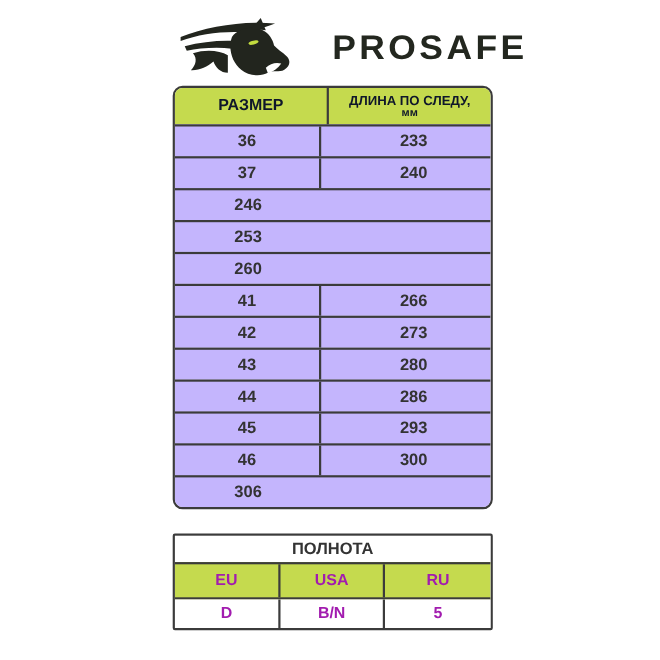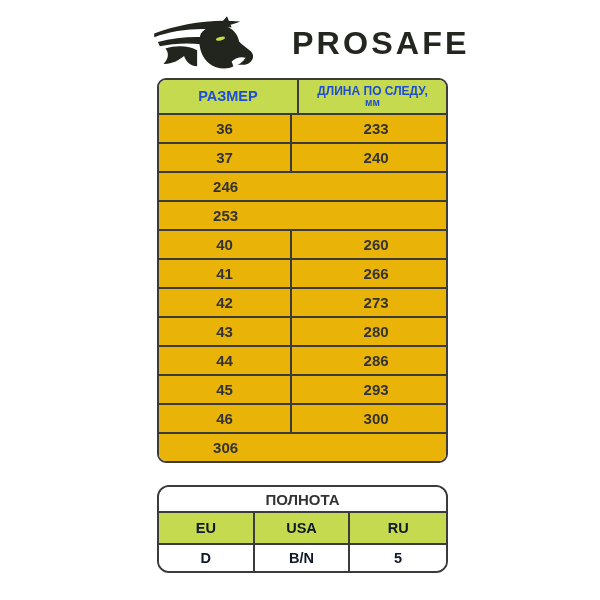--- a/index.html
+++ b/index.html
@@ -3,73 +3,73 @@
 <meta charset="utf-8">
 <style>
   html,body{margin:0;padding:0;background:#ffffff;}
   .canvas{
     position:relative;width:600px;height:600px;background:#ffffff;overflow:hidden;
     font-family:"Liberation Sans","DejaVu Sans",sans-serif;color:#333333;
   }
 
   
   .logo{
-    position:absolute;left:156px;top:12px;width:300px;height:58px;
+    position:absolute;left:166px;top:12px;width:300px;height:58px;
     display:flex;align-items:center;justify-content:center;gap:16px;
   }
   .logo-icon{width:126px;height:56px;flex:0 0 auto;}
   .brand{
     font-size:31px;font-weight:800;letter-spacing:3px;color:#23271f;
     transform:scaleX(1.04);transform-origin:left center;white-space:nowrap;
     padding-top:6px;
   }
 
   
   .stable{
     position:absolute;left:157px;top:78px;width:291px;
     border:2.5px solid #3b3b3b;border-radius:9px;overflow:hidden;background:#fff;
     box-sizing:border-box;
   }
   .thead{
     display:grid;grid-template-columns:1fr 1.05fr;background:#c5da4e;height:33px;
   }
   .hcell{
     display:flex;flex-direction:column;align-items:center;justify-content:center;
-    font-weight:bold;color:#1d4ed8;font-size:14.5px;line-height:1.05;
+    font-weight:bold;color:#0f172a;font-size:14.5px;line-height:1.05;
   }
   .hcell.small{font-size:12px;}
   .hsub{font-size:10px;font-weight:bold;}
   .colsep{border-right:2.5px solid #3b3b3b;box-sizing:border-box;}
   .trow{
     display:grid;grid-template-columns:1fr 1.05fr;height:27px;
-    border-top:2.5px solid #3b3b3b;background:#eab308;gap:14px;
+    border-top:2.5px solid #3b3b3b;background:#c4b5fd;gap:14px;
   }
   .cell{
     display:flex;align-items:center;justify-content:center;
     font-size:15px;font-weight:bold;color:#333;
   }
 
   
   .wtable{
     position:absolute;left:157px;top:485px;width:291px;
-    border:2.5px solid #3b3b3b;border-radius:12px;overflow:hidden;background:#fff;
+    border:2.5px solid #3b3b3b;border-radius:2px;overflow:hidden;background:#fff;
     box-sizing:border-box;
   }
   .wtitle{
     height:24px;display:flex;align-items:center;justify-content:center;
     font-size:15px;font-weight:bold;color:#333;background:#fff;
   }
   .whead{
     display:grid;grid-template-columns:1fr 1fr 1fr;height:30px;
     background:#c5da4e;border-top:2.5px solid #3b3b3b;border-bottom:2.5px solid #3b3b3b;
   }
   .wvals{display:grid;grid-template-columns:1fr 1fr 1fr;height:26px;background:#fff;}
   .wcell{
     display:flex;align-items:center;justify-content:center;
-    font-size:14.5px;font-weight:bold;color:#0f172a;
+    font-size:14.5px;font-weight:bold;color:#a21caf;
   }
 </style>
 </head>
 <body>
 
 <div class="canvas">
 
   <div class="logo">
     <svg class="logo-icon" viewBox="0 0 130 60" xmlns="http://www.w3.org/2000/svg" aria-hidden="true">
       <g fill="#22251e">
@@ -112,21 +112,20 @@
           <div class="cell colsep">37</div>
           <div class="cell">240</div>
         </div>
         <div class="trow">
           <div class="cell">246</div>
         </div>
         <div class="trow">
           <div class="cell">253</div>
         </div>
         <div class="trow">
-          <div class="cell colsep">40</div>
           <div class="cell">260</div>
         </div>
         <div class="trow">
           <div class="cell colsep">41</div>
           <div class="cell">266</div>
         </div>
         <div class="trow">
           <div class="cell colsep">42</div>
           <div class="cell">273</div>
         </div>

